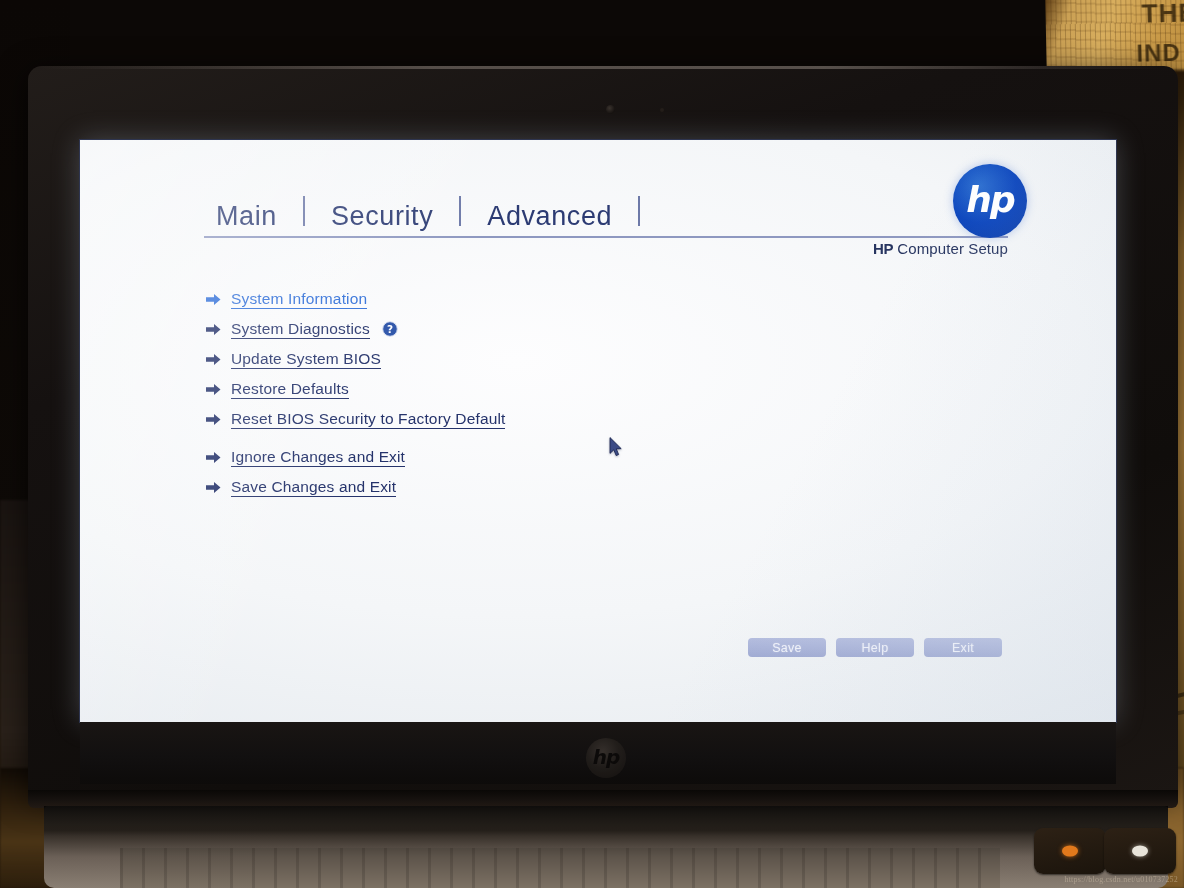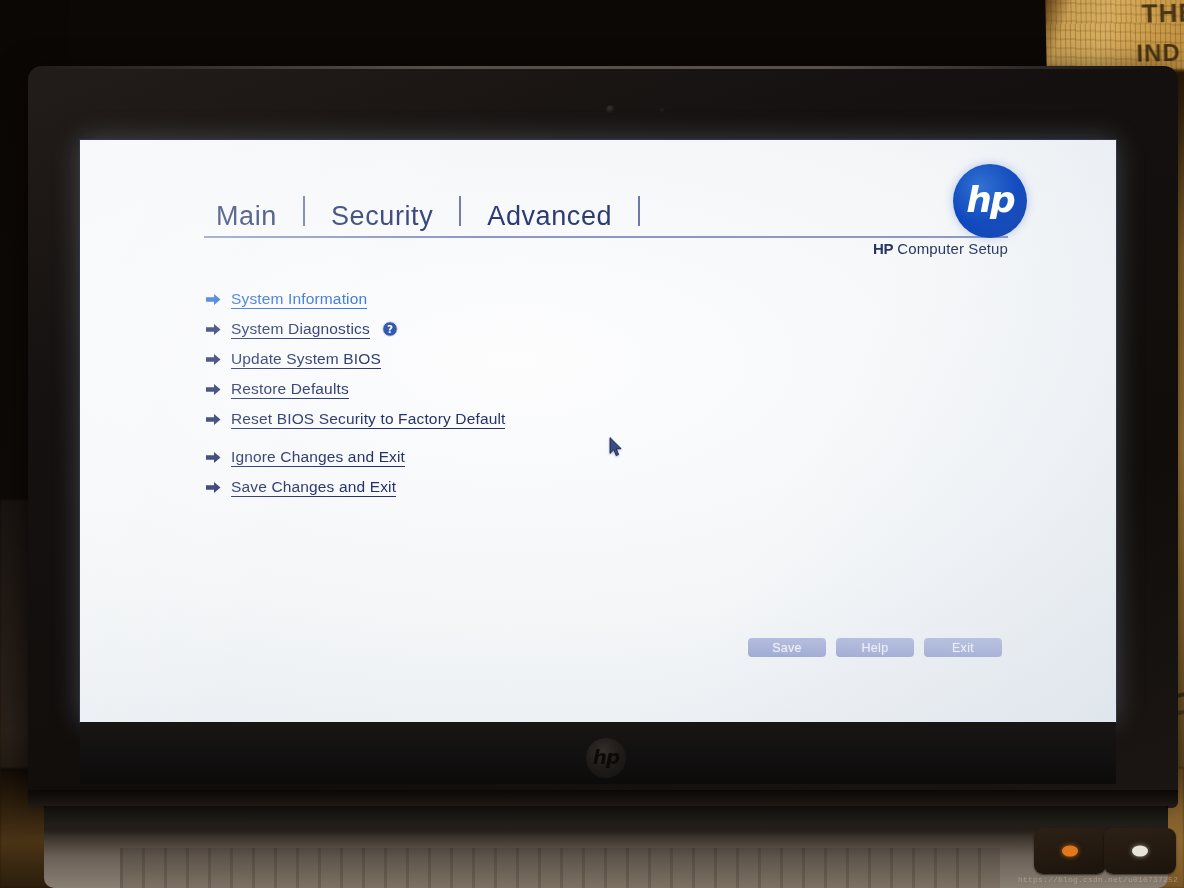--- a/index.html
+++ b/index.html
@@ -96,21 +96,21 @@
     width:16px; height:11px; border-radius:50%;
   }
   .desk-dot.orange { background:#e1791c; box-shadow:0 0 5px rgba(225,121,28,.8); }
   .desk-dot.white  { background:#e8e4da; box-shadow:0 0 5px rgba(232,228,218,.6); }
 
   .watermark {
     position:absolute;
     right:6px; bottom:4px;
     font-size:8px;
     color:rgba(220,205,180,.45);
-    font-family:Liberation Mono, monospace;
+    font-family:Liberation Serif, serif;
     letter-spacing:.2px;
     text-align:right;
   }
 
   
   .backdrop-left {
     position:absolute;
     left:0; top:0; width:70px; height:888px;
     background:linear-gradient(180deg,#0b0705 0%, #0e0a07 60%, #241809 100%);
   }

